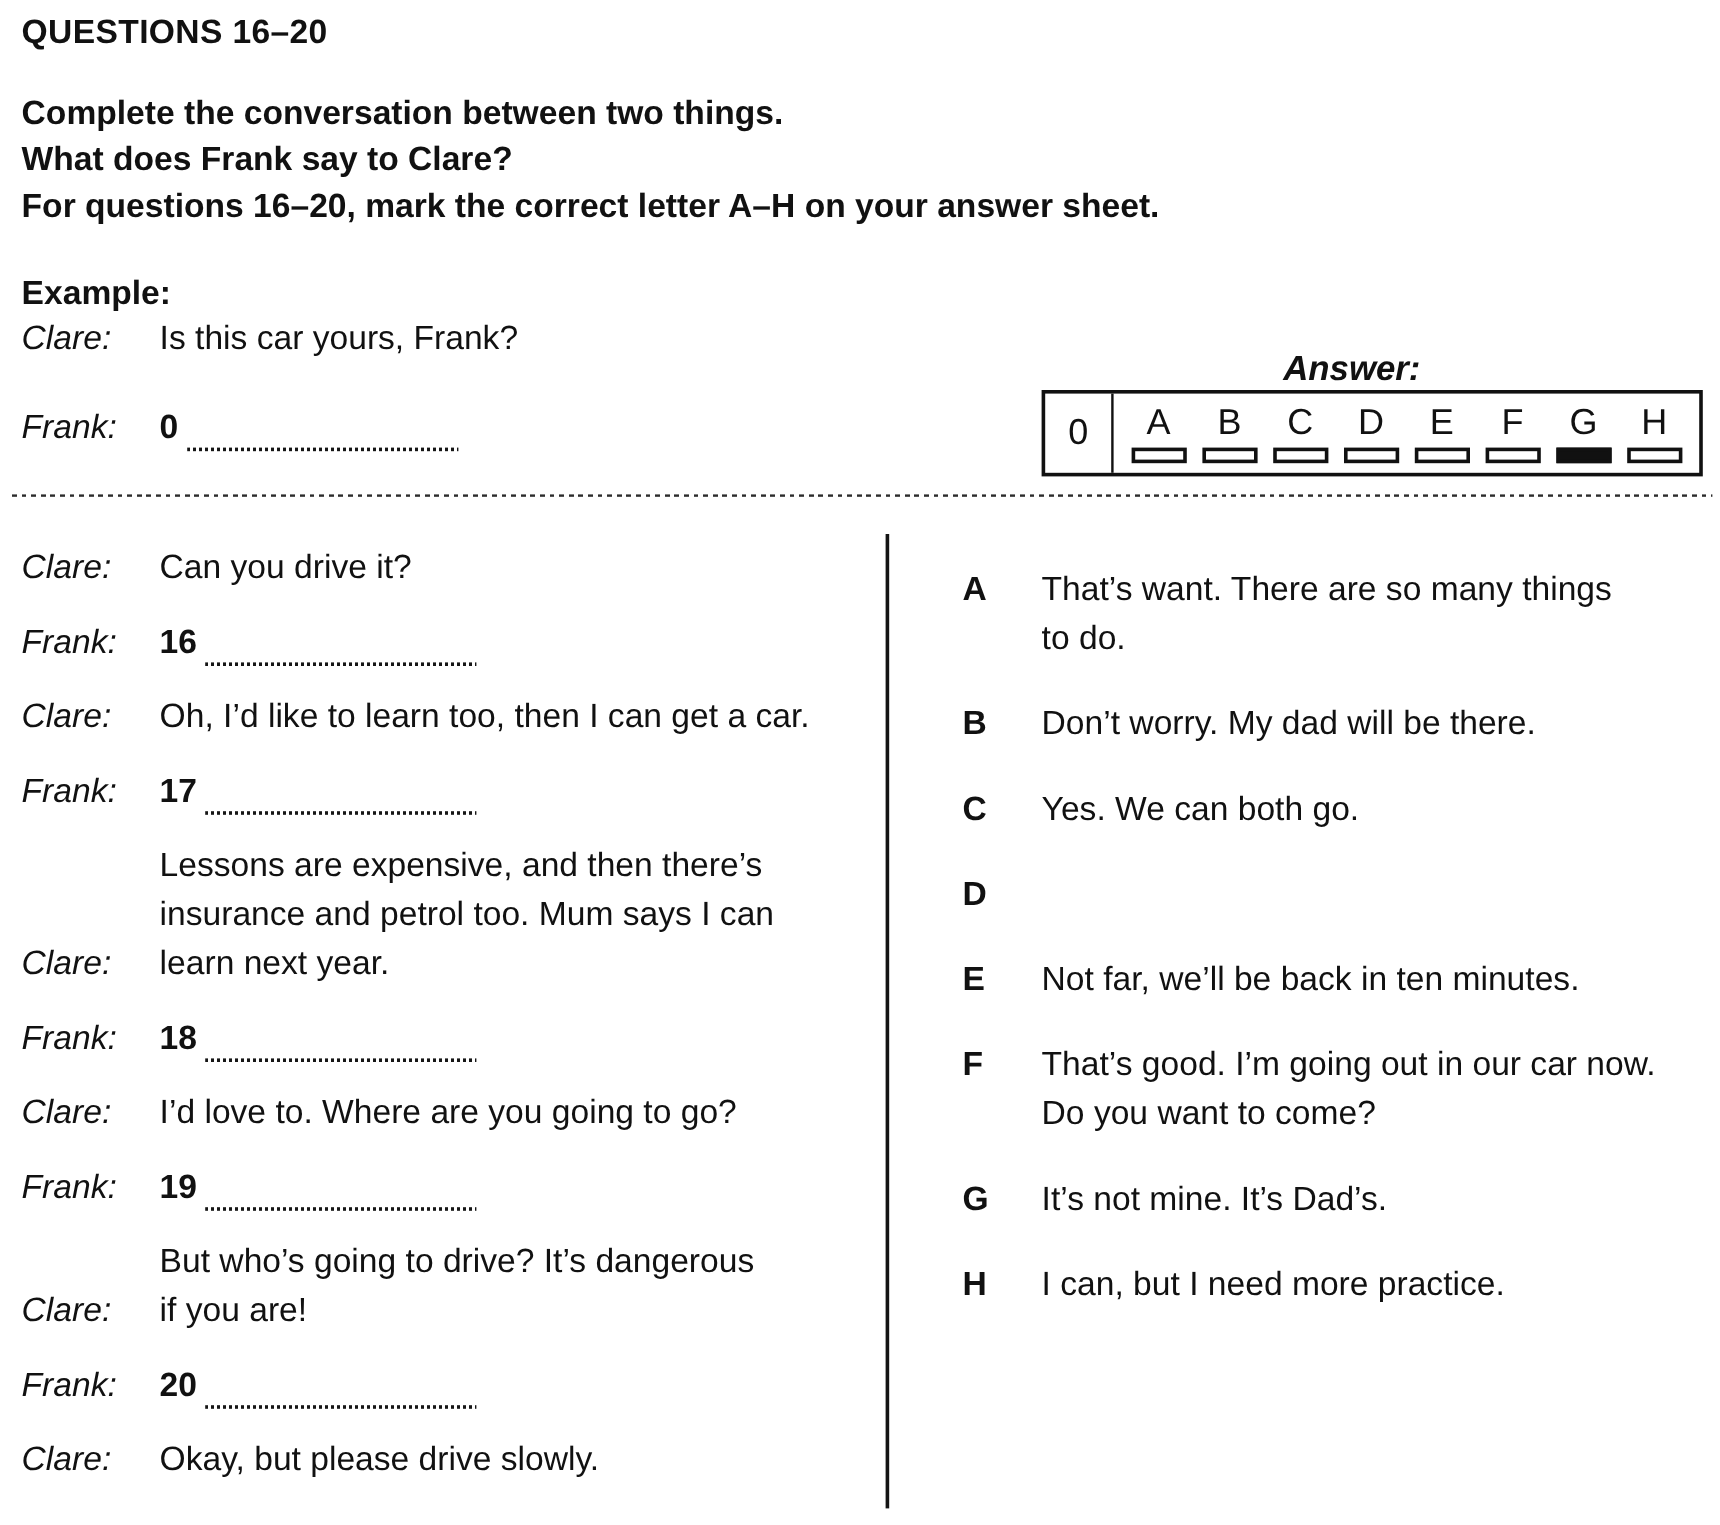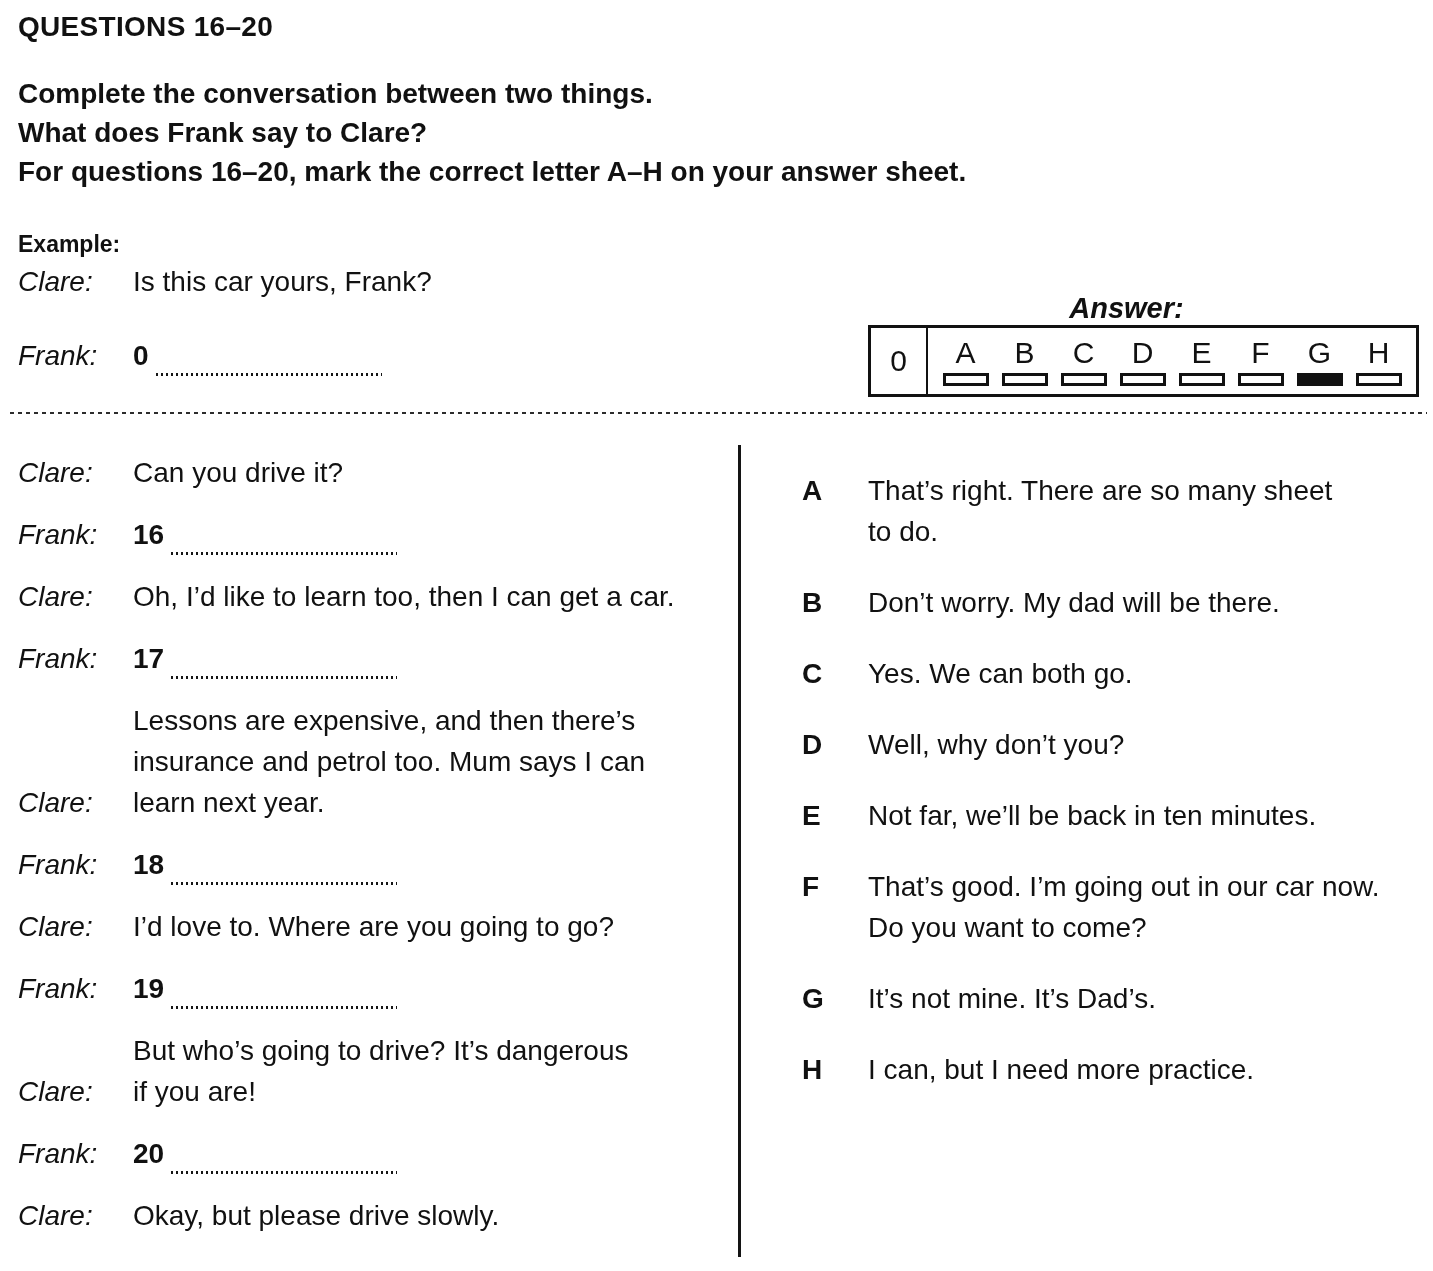--- a/index.html
+++ b/index.html
@@ -18,21 +18,21 @@
     margin: 0 0 28px 0;
     font-size: 28px; font-weight: bold; letter-spacing: 0.3px;
     line-height: 38px;
   }
   .instructions p {
     margin: 0; font-size: 28px; font-weight: bold; line-height: 39px;
   }
 
   
   .example { position: relative; margin-top: 36px; }
-  .ex-label { font-size: 23px; font-weight: bold; line-height: 34px; }
+  .ex-label { font-size: 28px; font-weight: bold; line-height: 34px; }
   .row { display: flex; font-size: 28px; line-height: 41px; align-items: flex-end; }
   .speaker { width: 115px; flex-shrink: 0; font-style: italic; }
   .text { white-space: pre-line; max-width: 605px; }
   .q-num { font-weight: bold; }
   .dotline {
     display: inline-block; width: 226px; height: 20px; margin-left: 7px;
     background-image: repeating-linear-gradient(90deg, #161616 0 2px, transparent 2px 5px);
     background-size: 100% 3px; background-repeat: no-repeat; background-position: 0 bottom;
   }
   .example .frank-row { margin-top: 33px; }
@@ -199,34 +199,33 @@
         <span class="speaker">Clare:</span>
         <span class="text">Okay, but please drive slowly.</span>
       </div>
     </div>
 
     <div class="vline"></div>
 
     <div class="options">
       <div class="option">
         <span class="opt-letter">A</span>
-        <span class="opt-text">That’s right. There are so many sheet
+        <span class="opt-text">That’s want. There are so many things
 to do.</span>
       </div>
       <div class="option">
         <span class="opt-letter">B</span>
         <span class="opt-text">Don’t worry. My dad will be there.</span>
       </div>
       <div class="option">
         <span class="opt-letter">C</span>
         <span class="opt-text">Yes. We can both go.</span>
       </div>
       <div class="option">
         <span class="opt-letter">D</span>
-        <span class="opt-text">Well, why don’t you?</span>
       </div>
       <div class="option">
         <span class="opt-letter">E</span>
         <span class="opt-text">Not far, we’ll be back in ten minutes.</span>
       </div>
       <div class="option">
         <span class="opt-letter">F</span>
         <span class="opt-text">That’s good. I’m going out in our car now.
 Do you want to come?</span>
       </div>

